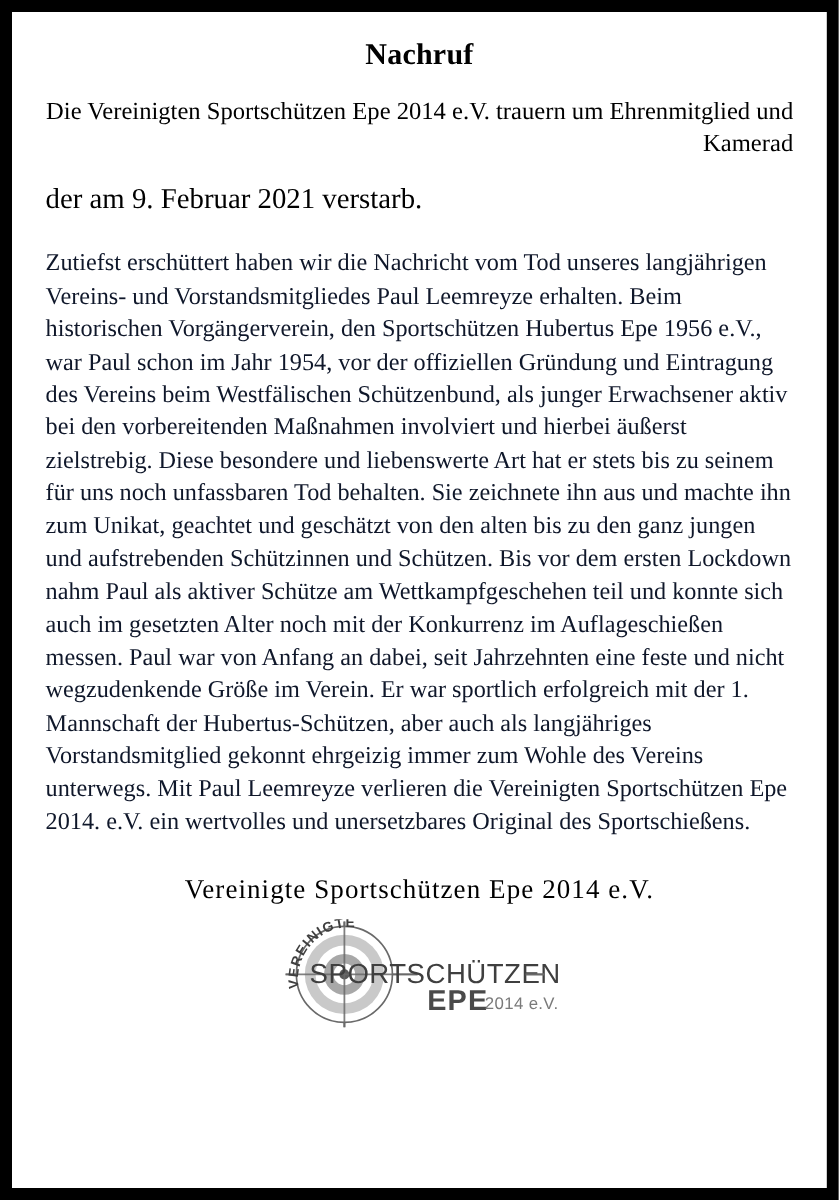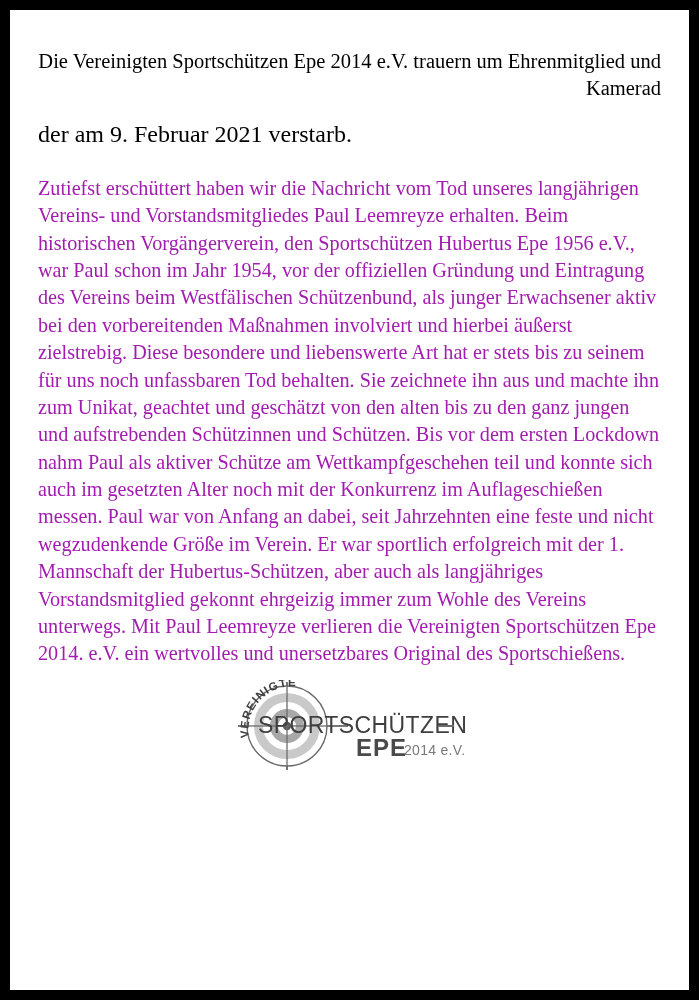--- a/index.html
+++ b/index.html
@@ -69,21 +69,21 @@
   }
 
   .body-copy {
     margin: 26px 0 0 0;
   }
   .body-paragraph {
     text-align: justify;
     text-justify: inter-word;
     font-size: 20.2px;
     line-height: 1.355;
-    color: #a21caf;
+    color: #0f172a;
     margin: 0;
     hyphens: manual;
   }
   .body-paragraph + .body-paragraph {
     margin-top: 13px;
   }
   .body-paragraph:last-child {
     text-align: left;
   }
 
@@ -106,30 +106,32 @@
   .club-logo {
     display: block;
   }
 </style>
 </head>
 <body>
 
 <div class="notice-frame">
   <div class="notice-page">
 
+    <div class="nachruf-title">Nachruf</div>
 
     <div class="mourn-line">Die Vereinigten Sportschützen Epe 2014 e.V. trauern um Ehrenmitglied und Kamerad</div>
 
 
     <div class="death-date">der am 9. Februar 2021 verstarb.</div>
 
     <div class="body-copy">
       <p class="body-paragraph">Zutiefst erschüttert haben wir die Nachricht vom Tod unseres langjährigen Vereins- und Vorstandsmitgliedes Paul Leemreyze erhalten. Beim historischen Vorgängerverein, den Sportschützen Hubertus Epe 1956 e.V., war Paul schon im Jahr 1954, vor der offiziellen Gründung und Eintragung des Vereins beim Westfälischen Schützenbund, als junger Erwachsener aktiv bei den vorbereitenden Maßnahmen involviert und hierbei äußerst zielstrebig. Diese besondere und liebenswerte Art hat er stets bis zu seinem für uns noch unfassbaren Tod behalten. Sie zeichnete ihn aus und machte ihn zum Unikat, geachtet und geschätzt von den alten bis zu den ganz jungen und aufstrebenden Schützinnen und Schützen. Bis vor dem ersten Lockdown nahm Paul als aktiver Schütze am Wettkampfgeschehen teil und konnte sich auch im gesetzten Alter noch mit der Konkurrenz im Auflageschießen messen. Paul war von Anfang an dabei, seit Jahrzehnten eine feste und nicht wegzudenkende Größe im Verein. Er war sportlich erfolgreich mit der 1. Mannschaft der Hubertus-Schützen, aber auch als langjähriges Vorstandsmitglied gekonnt ehrgeizig immer zum Wohle des Vereins unterwegs. Mit Paul Leemreyze verlieren die Vereinigten Sportschützen Epe 2014. e.V. ein wertvolles und unersetzbares Original des Sportschießens.</p>
     </div>
 
+    <div class="signature">Vereinigte Sportschützen Epe 2014 e.V.</div>
 
     <div class="logo-wrap">
       <svg class="club-logo" width="236" height="92" viewBox="0 0 236 92">
         <defs>
           <path id="arcPath" d="M 18,62 A 44,44 0 0 1 88,16" fill="none"></path>
         </defs>
 
         <line x1="55" y1="2" x2="55" y2="90" stroke="#6a6a6a" stroke-width="1.6"></line>
         <line x1="6" y1="46" x2="116" y2="46" stroke="#6a6a6a" stroke-width="1.6"></line>
 

